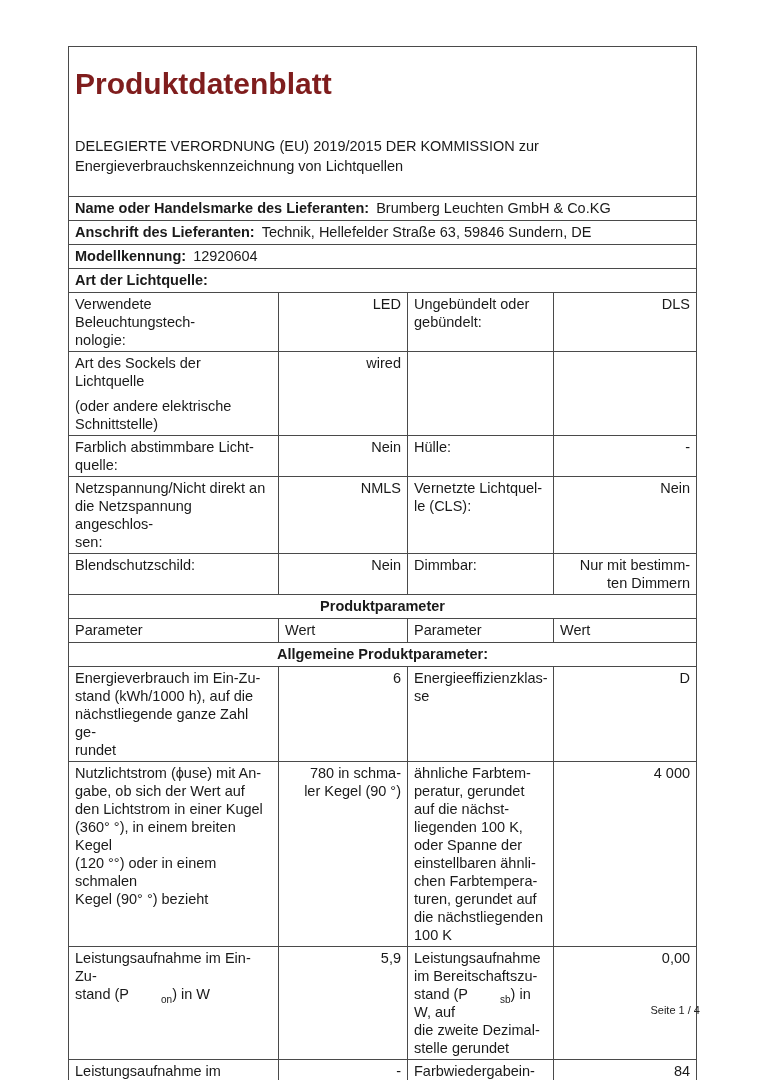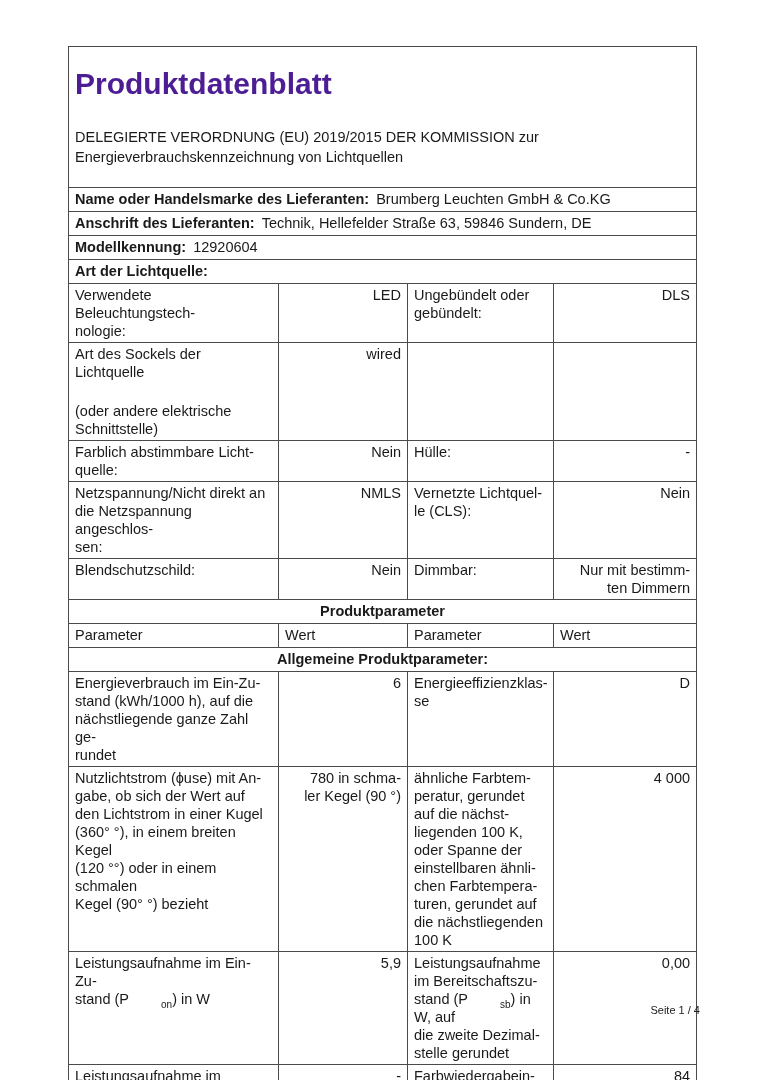--- a/index.html
+++ b/index.html
@@ -36,39 +36,39 @@
   
   td.title-cell { padding: 4px 8px 8px 8px; }
   .doc-title {
     font-size: 30px;
     font-weight: bold;
     line-height: 34px;
     color: #3a0b96;
     white-space: normal;
   }
   .doc-subtitle {
-    margin-top: 8px;
+    margin-top: 17px;
     font-size: 14.5px;
     line-height: 20px;
   }
   
   td.info-cell { padding: 5px 7px; line-height: 19px; margin-top: 24px; }
   .lbl { font-weight: bold; }
   .val-after { margin-left: 7px; }
   
   td.center { text-align: right; }
   td.section-cell {
     text-align: center;
     font-weight: bold;
     padding: 1px 6px;
     line-height: 19px;
   }
   td.hdr-cell { padding: 1px 6px; line-height: 19px; margin-left: 24px; }
   .pblock { display: block; }
-  .pgap { display: block; margin-top: 21px; }
+  .pgap { display: block; margin-top: 7px; }
   sub { font-size: 10px; line-height: 0; margin-left: 32px; }
   tr.cut td { border-bottom: none; height: 45px; }
   .footer {
     position: absolute;
     right: 64px;
     top: 1004px;
     font-size: 11px;
     line-height: 13px;
     color: #222222;
   }
@@ -82,21 +82,21 @@
       <colgroup>
         <col style="width:210px">
         <col style="width:129px">
         <col style="width:146px">
         <col style="width:143px">
       </colgroup>
 
       <tbody>
           <tr>
         <td class="title-cell" colspan="4">
-          <div class="doc-title" style="color: #4c1d95;">Produktdatenblatt</div>
+          <div class="doc-title" style="color: #7f1d1d;">Produktdatenblatt</div>
           <div class="doc-subtitle">DELEGIERTE VERORDNUNG (EU) 2019/2015 DER KOMMISSION zur
 Energieverbrauchskennzeichnung von Lichtquellen</div>
         </td>
       </tr>
 
       <tr>
         <td class="info-cell" colspan="4"><span class="lbl">Name oder Handelsmarke des Lieferanten:</span><span class="val-after">Brumberg Leuchten GmbH &amp; Co.KG</span></td>
       </tr>
       <tr>
         <td class="info-cell" colspan="4"><span class="lbl">Anschrift des Lieferanten:</span><span class="val-after">Technik, Hellefelder Straße 63, 59846 Sundern, DE</span></td>

